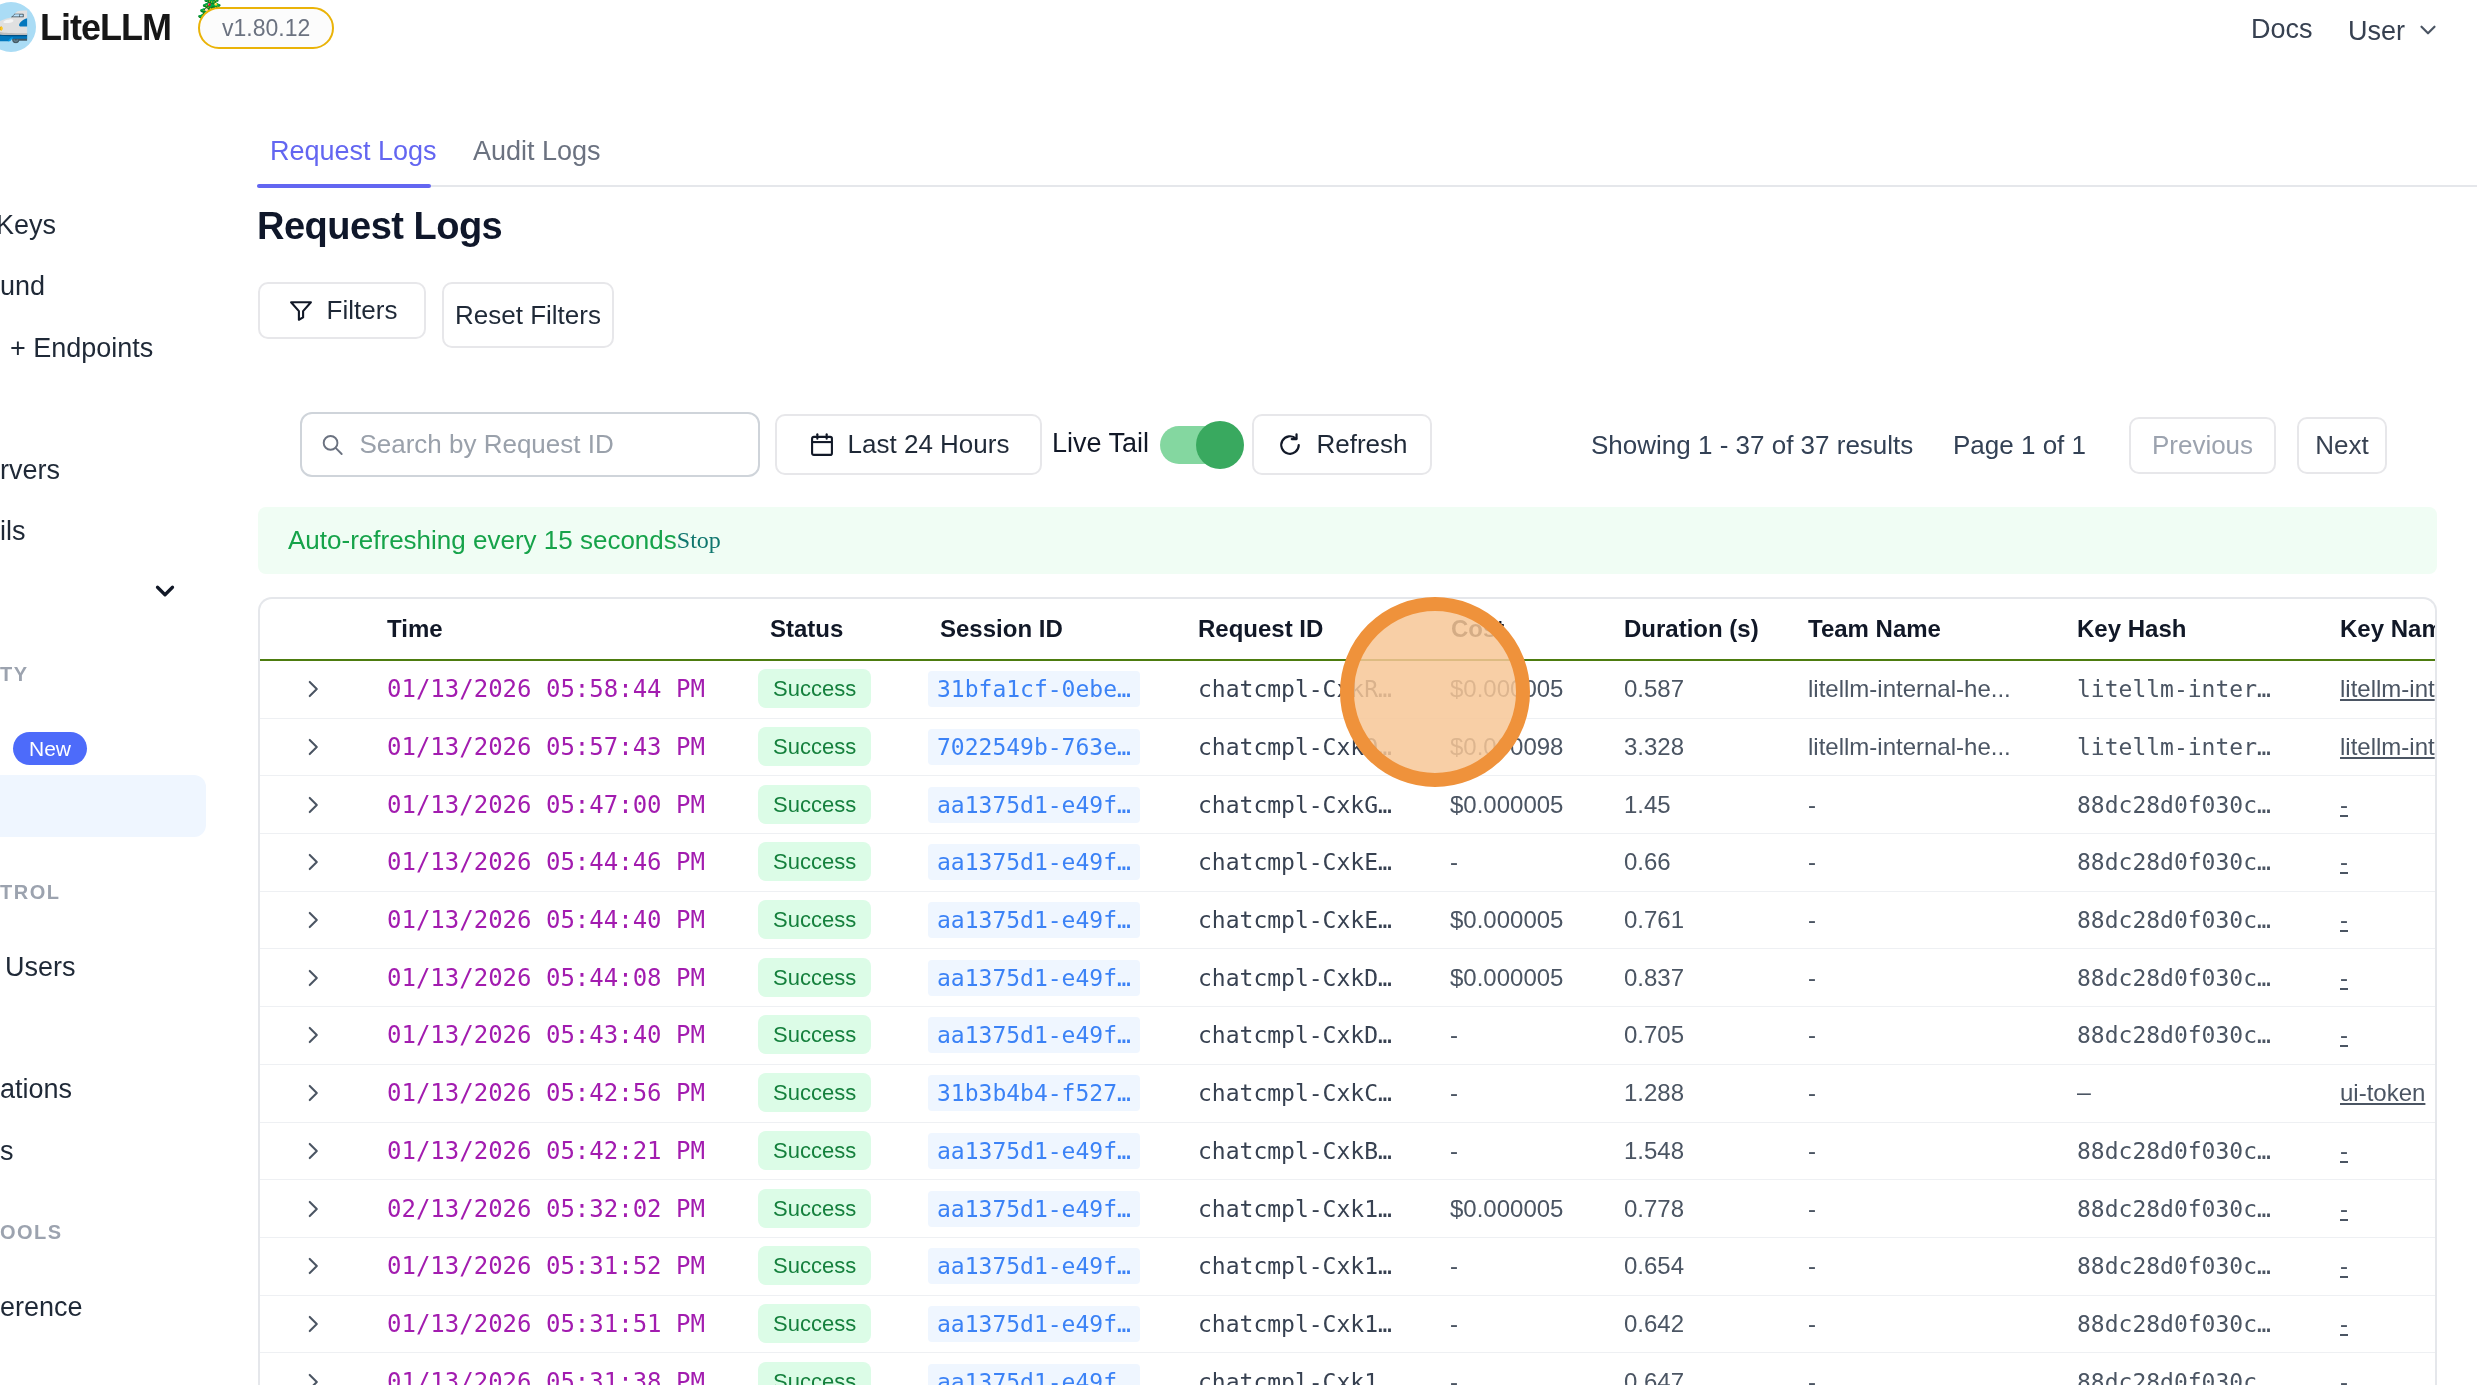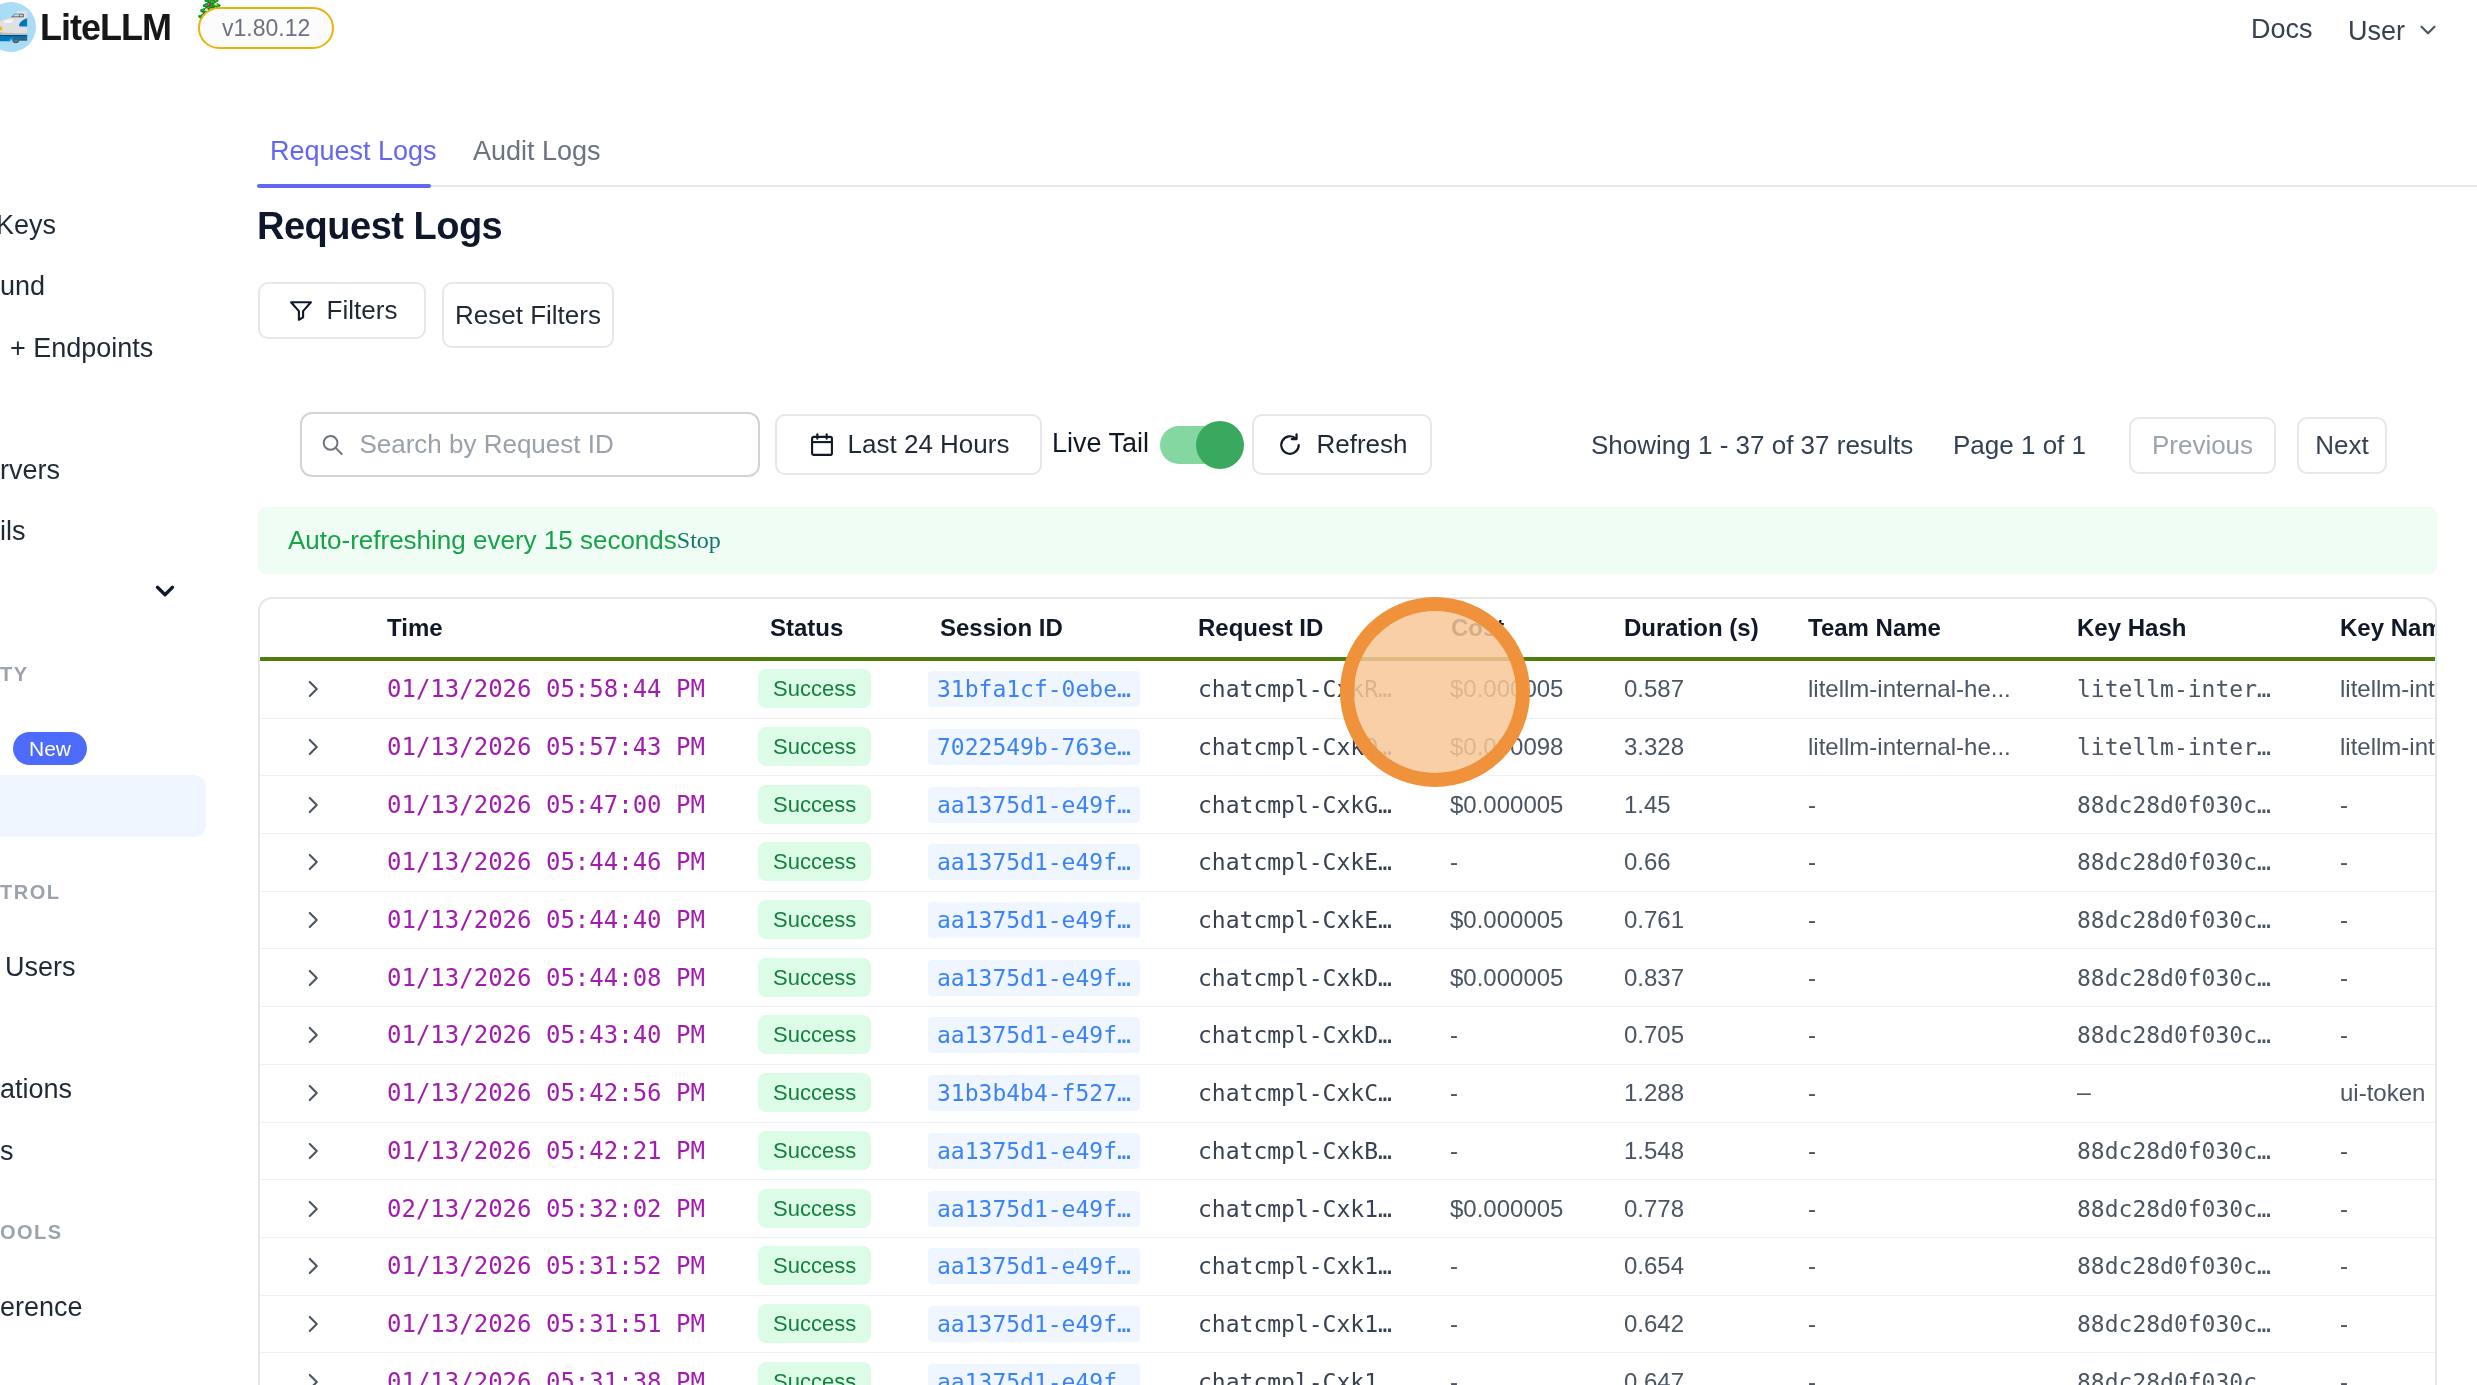--- a/index.html
+++ b/index.html
@@ -64,38 +64,38 @@
 
   
   #banner { position:absolute; left:1px; top:449px; width:2179px; height:67px; background:#f0fdf4; border-radius:8px;
     display:flex; align-items:center; padding:0 30px; }
   #banner .msg { font-size:26px; color:#16a34a; }
   #banner .stop { font-size:24px; color:#0f766e;font-family:Liberation Serif, serif; }
 
   
   #card { position:absolute; left:1px; top:539px; width:2179px; height:800px; background:#fff;
     border:2px solid #e5e7eb; border-bottom:none; border-radius:14px 14px 0 0; overflow:hidden; }
-  #thead { position:relative; height:62px; border-bottom:4px solid #4d7c0f; }
+  #thead { position:relative; height:62px; border-bottom:2px solid #4d7c0f; }
   .th { position:absolute; top:50%; transform:translateY(-50%); font-size:24px; font-weight:700; color:#111827; white-space:nowrap; }
   .th.h-time{left:127px} .th.h-status{left:510px} .th.h-session{left:680px} .th.h-req{left:938px}
   .th.h-cost{left:1191px} .th.h-dur{left:1364px} .th.h-team{left:1548px} .th.h-hash{left:1817px} .th.h-kname{left:2080px}
 
   .trow { position:relative; height:57.7px; border-bottom:1.5px solid #eef0f3; }
   .cell { position:absolute; top:50%; transform:translateY(-50%); white-space:nowrap; }
   .c-chev{left:40px} .c-time{left:127px; font-size:24px; color:#a21caf;}
   .c-status{left:498px}
   .badge { background:#dcfce7; color:#15803d; font-size:22px; font-weight:500; padding:7px 15px; border-radius:8px; }
   .c-session{left:668px}
   .slink { background:#eff6ff; color:#3b82f6; font-size:23px; padding:5px 9px; border-radius:4px; }
   .c-req{left:938px; font-size:23px; color:#374151;}
   .c-cost{left:1190px; font-size:24px; color:#4b5563;}
   .c-dur{left:1364px; font-size:24px; color:#4b5563;}
   .c-team{left:1548px; font-size:24px; color:#4b5563;}
   .c-hash{left:1817px; font-size:23px; color:#4b5563;}
-  .c-kname{left:2080px; font-size:24px; color:#4b5563;}
+  .c-kname{left:2080px; font-size:24px; color:#4b5563;text-decoration:underline;}
 
   
   #click-circle { position:absolute; left:1340px; top:597px; width:190px; height:190px; border-radius:50%;
     border:14px solid #ef923b; background:rgba(247,199,151,0.85); z-index:40; }
 
   svg { display:block; }
 </style>
 </head>
 <body>
 

